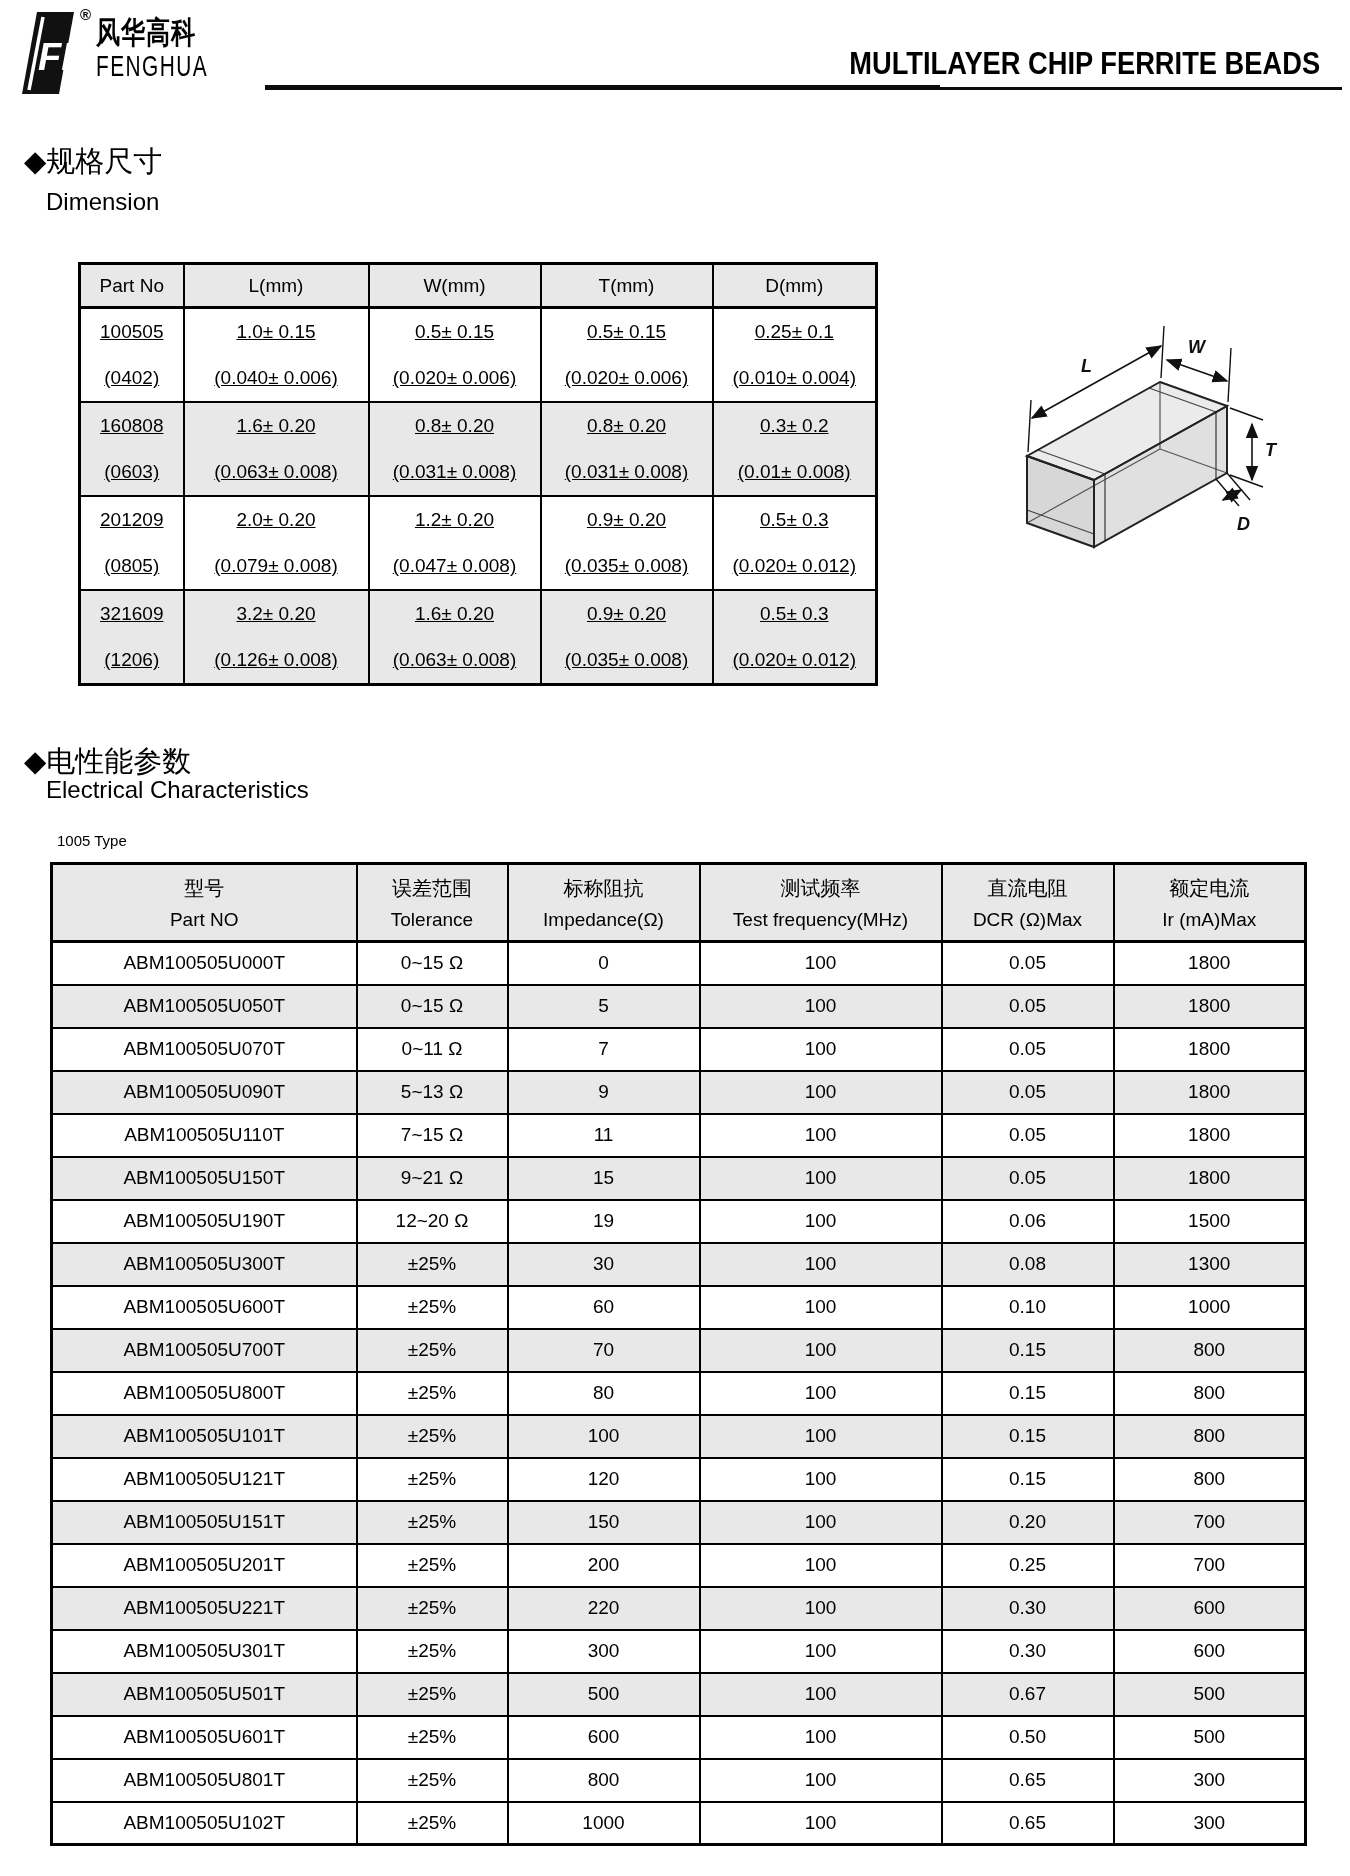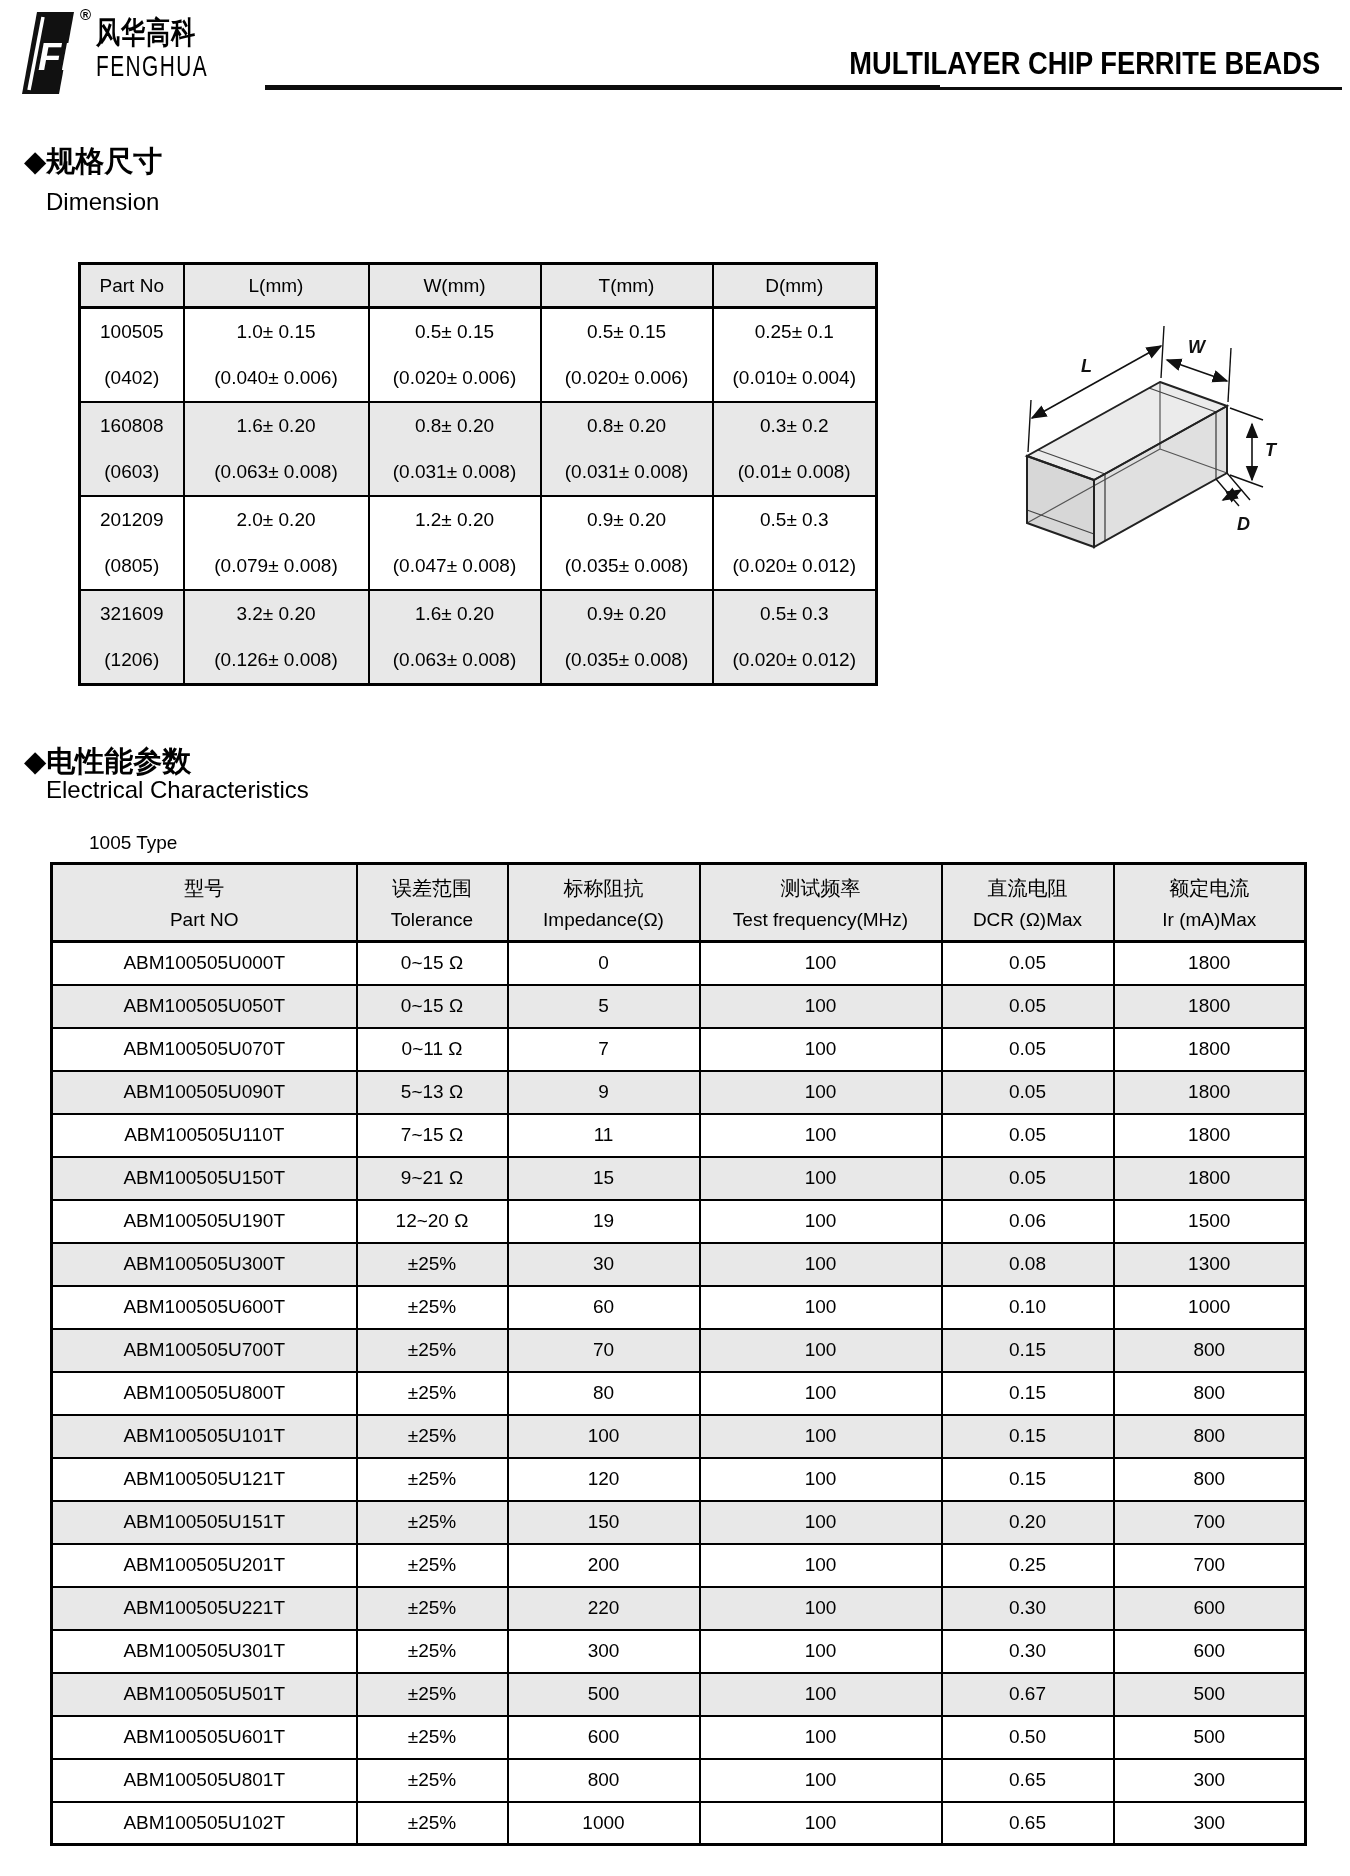--- a/index.html
+++ b/index.html
@@ -15,35 +15,35 @@
   .logo-cn{left:96px;top:12px;font-size:31px;font-weight:bold;letter-spacing:1px;
            transform:scaleX(0.78);transform-origin:left top;white-space:nowrap;}
   .logo-en{left:96px;top:50px;font-size:29px;letter-spacing:2px;
            transform:scaleX(0.72);transform-origin:left top;white-space:nowrap;}
   .doc-title{right:30px;top:46px;font-size:31px;font-weight:bold;white-space:nowrap;
              transform:scaleX(0.88);transform-origin:right top;}
   .rule-thick{left:265px;top:85px;width:675px;height:5px;background:#0d0d0d;}
   .rule-thin{left:940px;top:87px;width:402px;height:3px;background:#0d0d0d;}
 
   
-  .sec-zh{font-size:29px;font-weight:bold;white-space:nowrap;}
+  .sec-zh{font-size:29px;font-weight:normal;white-space:nowrap;}
   .sec-en{font-size:24px;white-space:nowrap;}
-  .type-label{font-size:19px;white-space:nowrap;margin-left:32px;}
+  .type-label{font-size:15px;white-space:nowrap;}
 
   
   table{border-collapse:collapse;table-layout:fixed;padding-left:36px;}
   th,td{padding:0;}
   .shade{background:#e8e8e8;}
 
   .dim-table{left:78px;top:262px;width:797px;}
   .dim-table th,.dim-table td{border:2px solid #000;text-align:center;font-size:19px;font-weight:normal;}
   .dim-table{border:3px solid #000;}
   .dim-table thead tr{height:44px;background:#e8e8e8;}
   .dim-table thead th{border-bottom:3px solid #000;}
-  .dim-table tbody tr{height:92px;}
+  .dim-table tbody tr{height:92px;text-decoration:underline;}
   .dim-table tbody td div{height:46px;display:flex;align-items:center;justify-content:center;}
 
   .elec-table{left:50px;top:862px;width:1254px;border:3px solid #000;}
   .elec-table th,.elec-table td{border:2px solid #000;text-align:center;font-size:19px;font-weight:normal;}
   .elec-table thead tr{height:78px;background:#e8e8e8;}
   .elec-table thead th{border-bottom:3px solid #000;}
   .elec-table thead th .hwrap{height:100%;display:flex;flex-direction:column;justify-content:space-evenly;align-items:center;gap:7px;}
   .elec-table thead th .zh{font-size:20px;}
   .elec-table thead th .en{font-size:19px;}
   .elec-table tbody tr{height:43px;}

